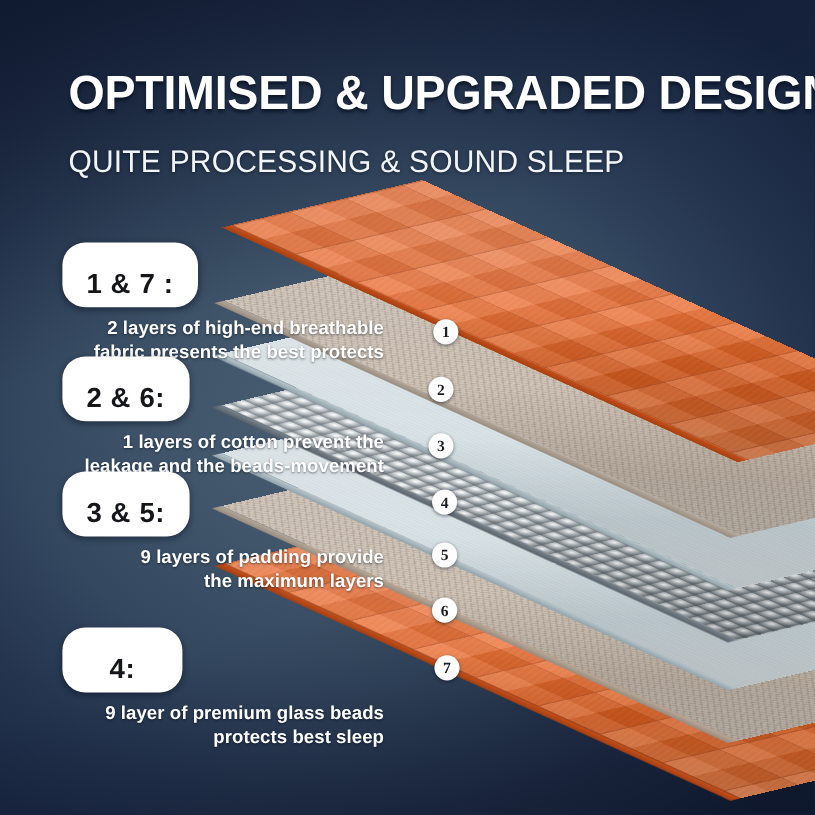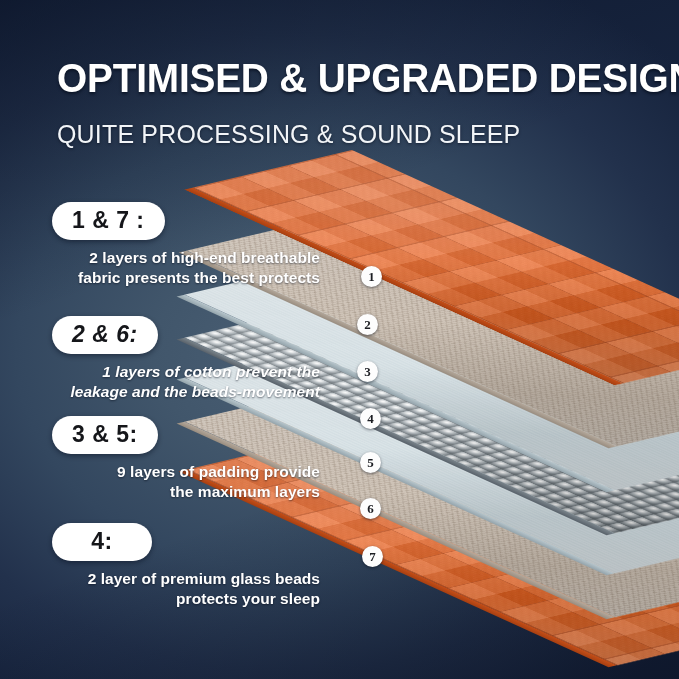--- a/index.html
+++ b/index.html
@@ -41,29 +41,29 @@
     font-family:"Liberation Sans Narrow","Liberation Sans", sans-serif;
     transform:scaleX(0.96); transform-origin:left center;
     text-shadow:0 1px 3px rgba(3,10,24,.55);
     white-space:nowrap;
   }
 
   
   .callouts { position:absolute; left:0; top:0; width:340px; height:679px; z-index:6; }
   .callout { position:absolute; left:52px; width:268px; }
   .callout.c1 { top:202px; }
-  .callout.c2 { top:316px;font-style:italic; }
-  .callout.c3 { top:416px; }
+  .callout.c2 { top:297px; }
+  .callout.c3 { top:393px; }
   .callout.c4 { top:523px; }
 
   .pill {
     display:inline-block;
     background:#ffffff;
     border-radius:19px;
-    padding:4px 20px 5px 20px;
+    padding:20px 20px 5px 20px;
     min-width:104px;
     text-align:center;
     box-shadow:0 2px 5px rgba(5,12,26,.45);
   }
   .pill .pill-text {
     font-size:23px; line-height:29px; font-weight:bold;
     color:#15161a; letter-spacing:.5px;
     white-space:nowrap;
     font-family:"Liberation Sans", sans-serif;
   }
@@ -302,20 +302,20 @@
         <span class="ln">9 layers of padding provide</span>
         <span class="ln">the maximum layers</span>
       </div>
     </div>
 
     <div class="callout c4">
       <div class="pill">
         <div class="pill-text">4:</div>
       </div>
       <div class="ctext">
-        <span class="ln">2 layer of premium glass beads</span>
-        <span class="ln">protects your sleep</span>
+        <span class="ln">9 layer of premium glass beads</span>
+        <span class="ln">protects best sleep</span>
       </div>
     </div>
 
   </div>
 
 </div>
 
 </body></html>

